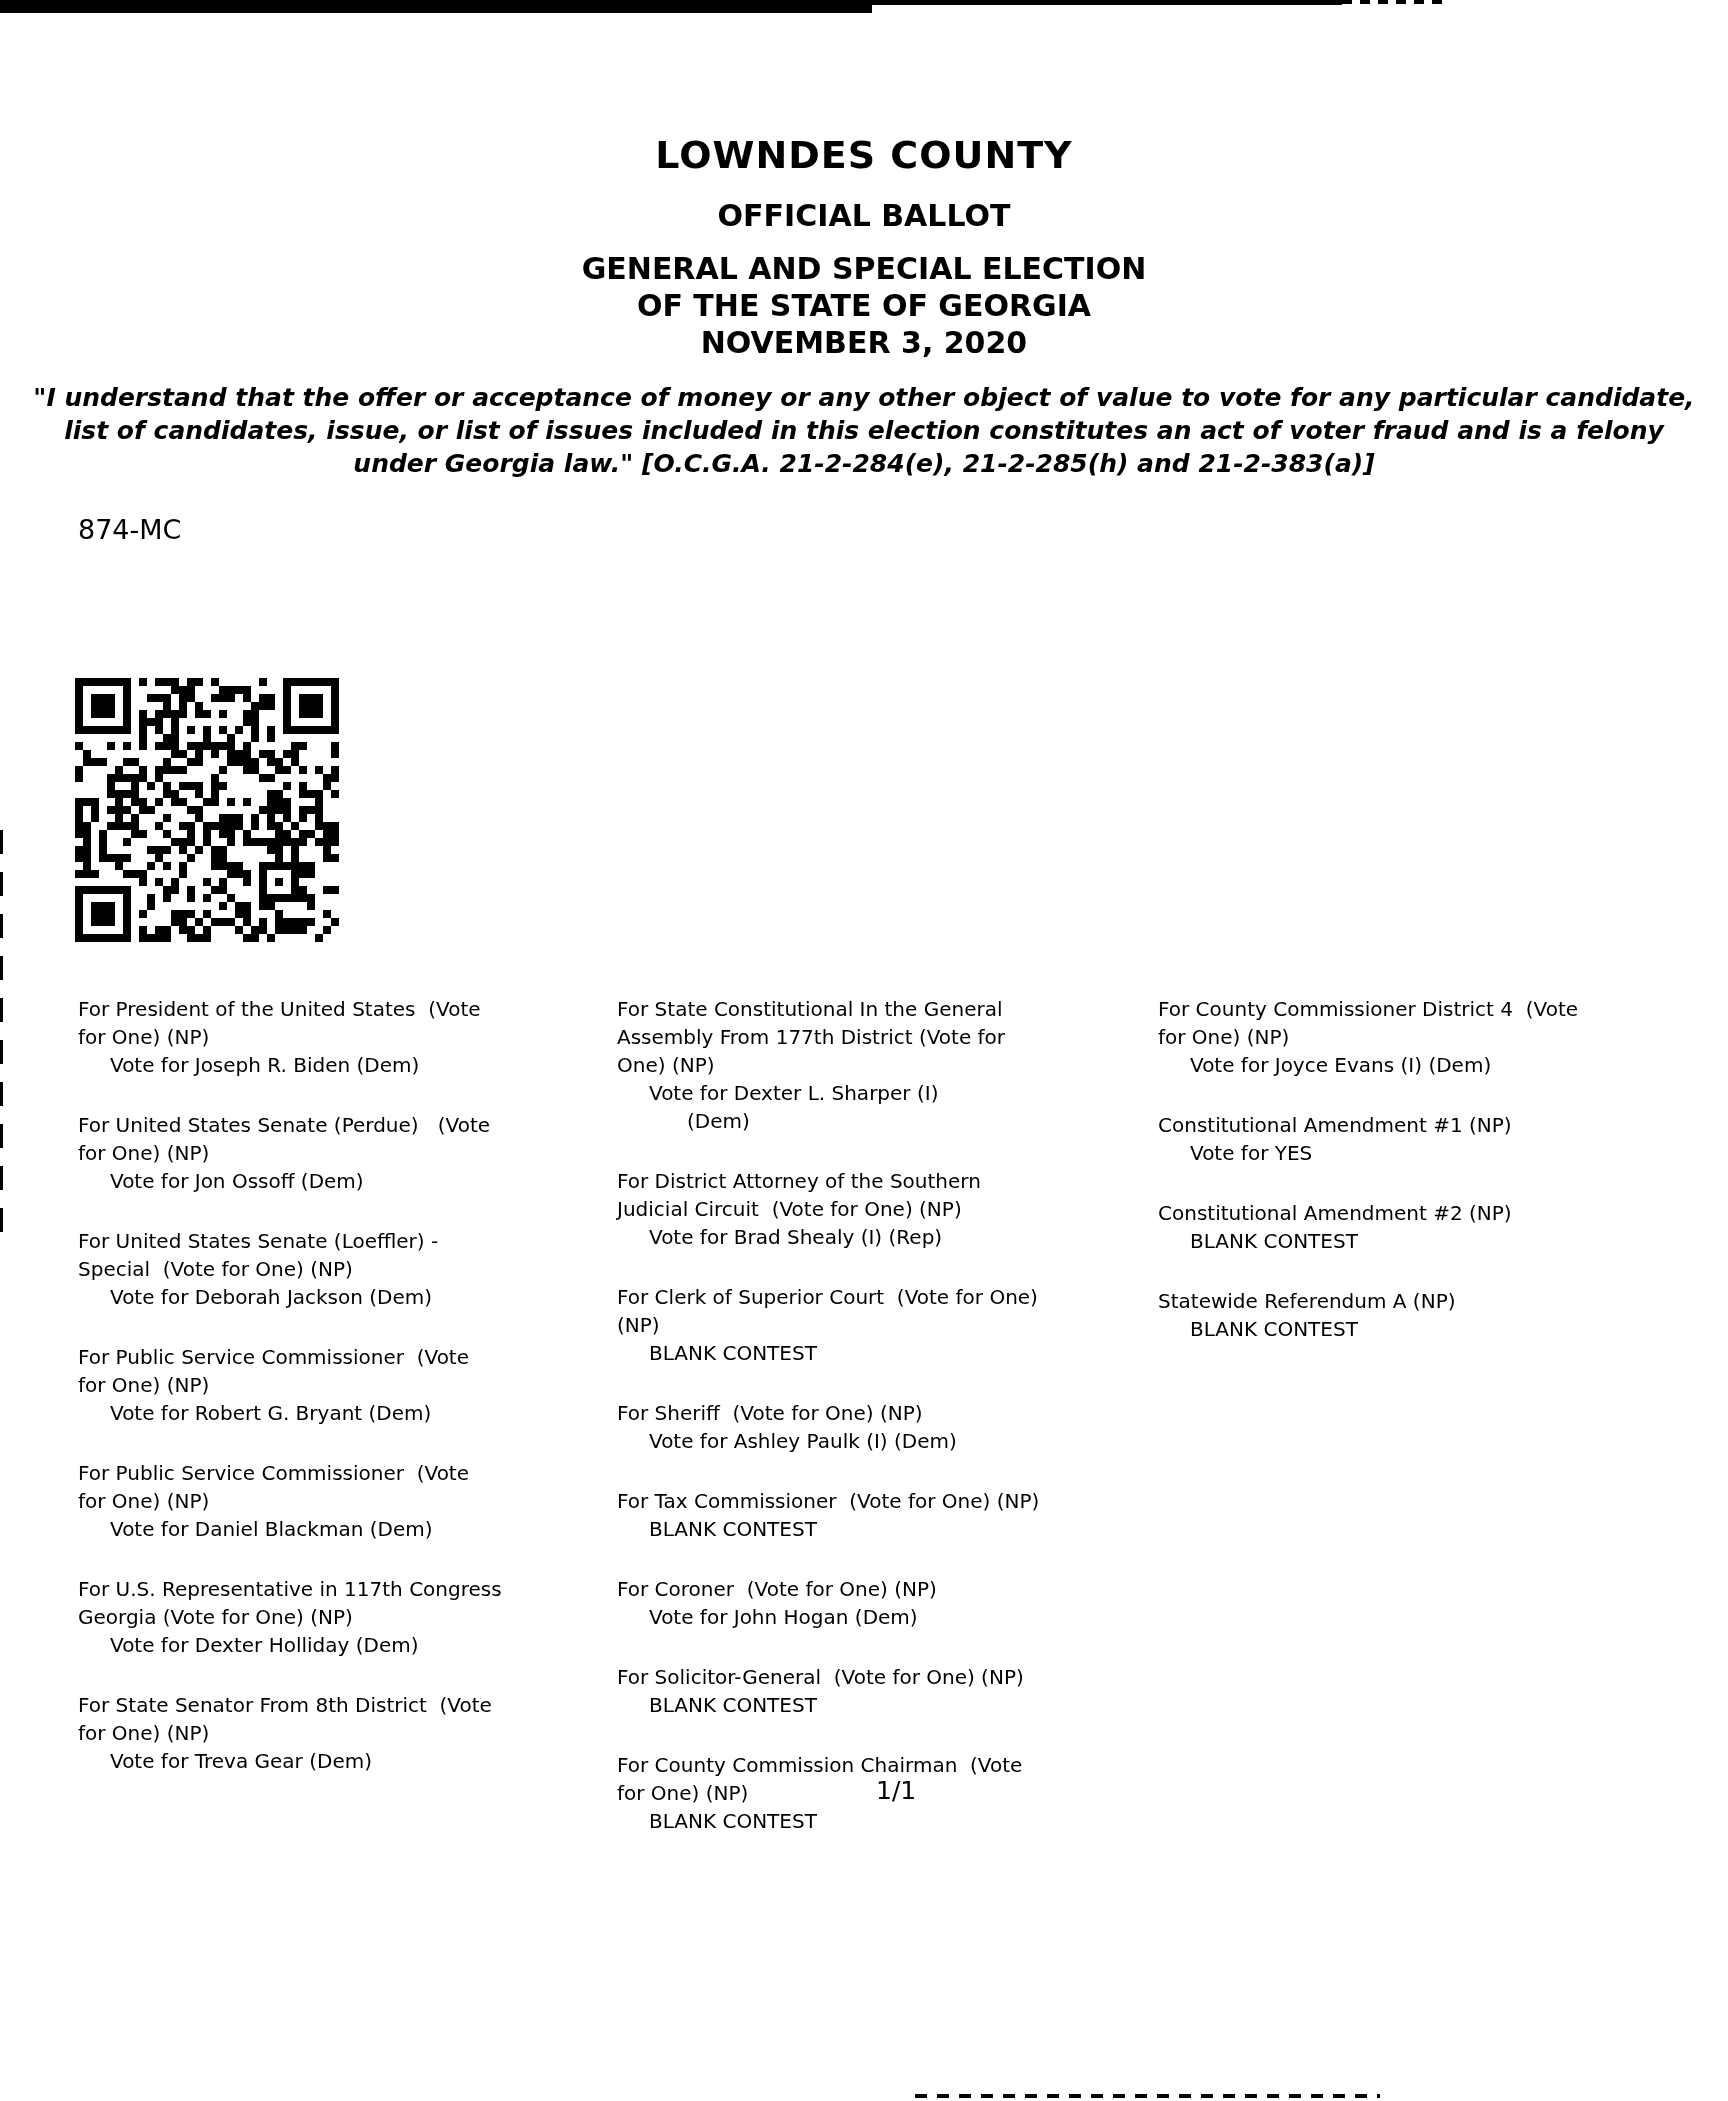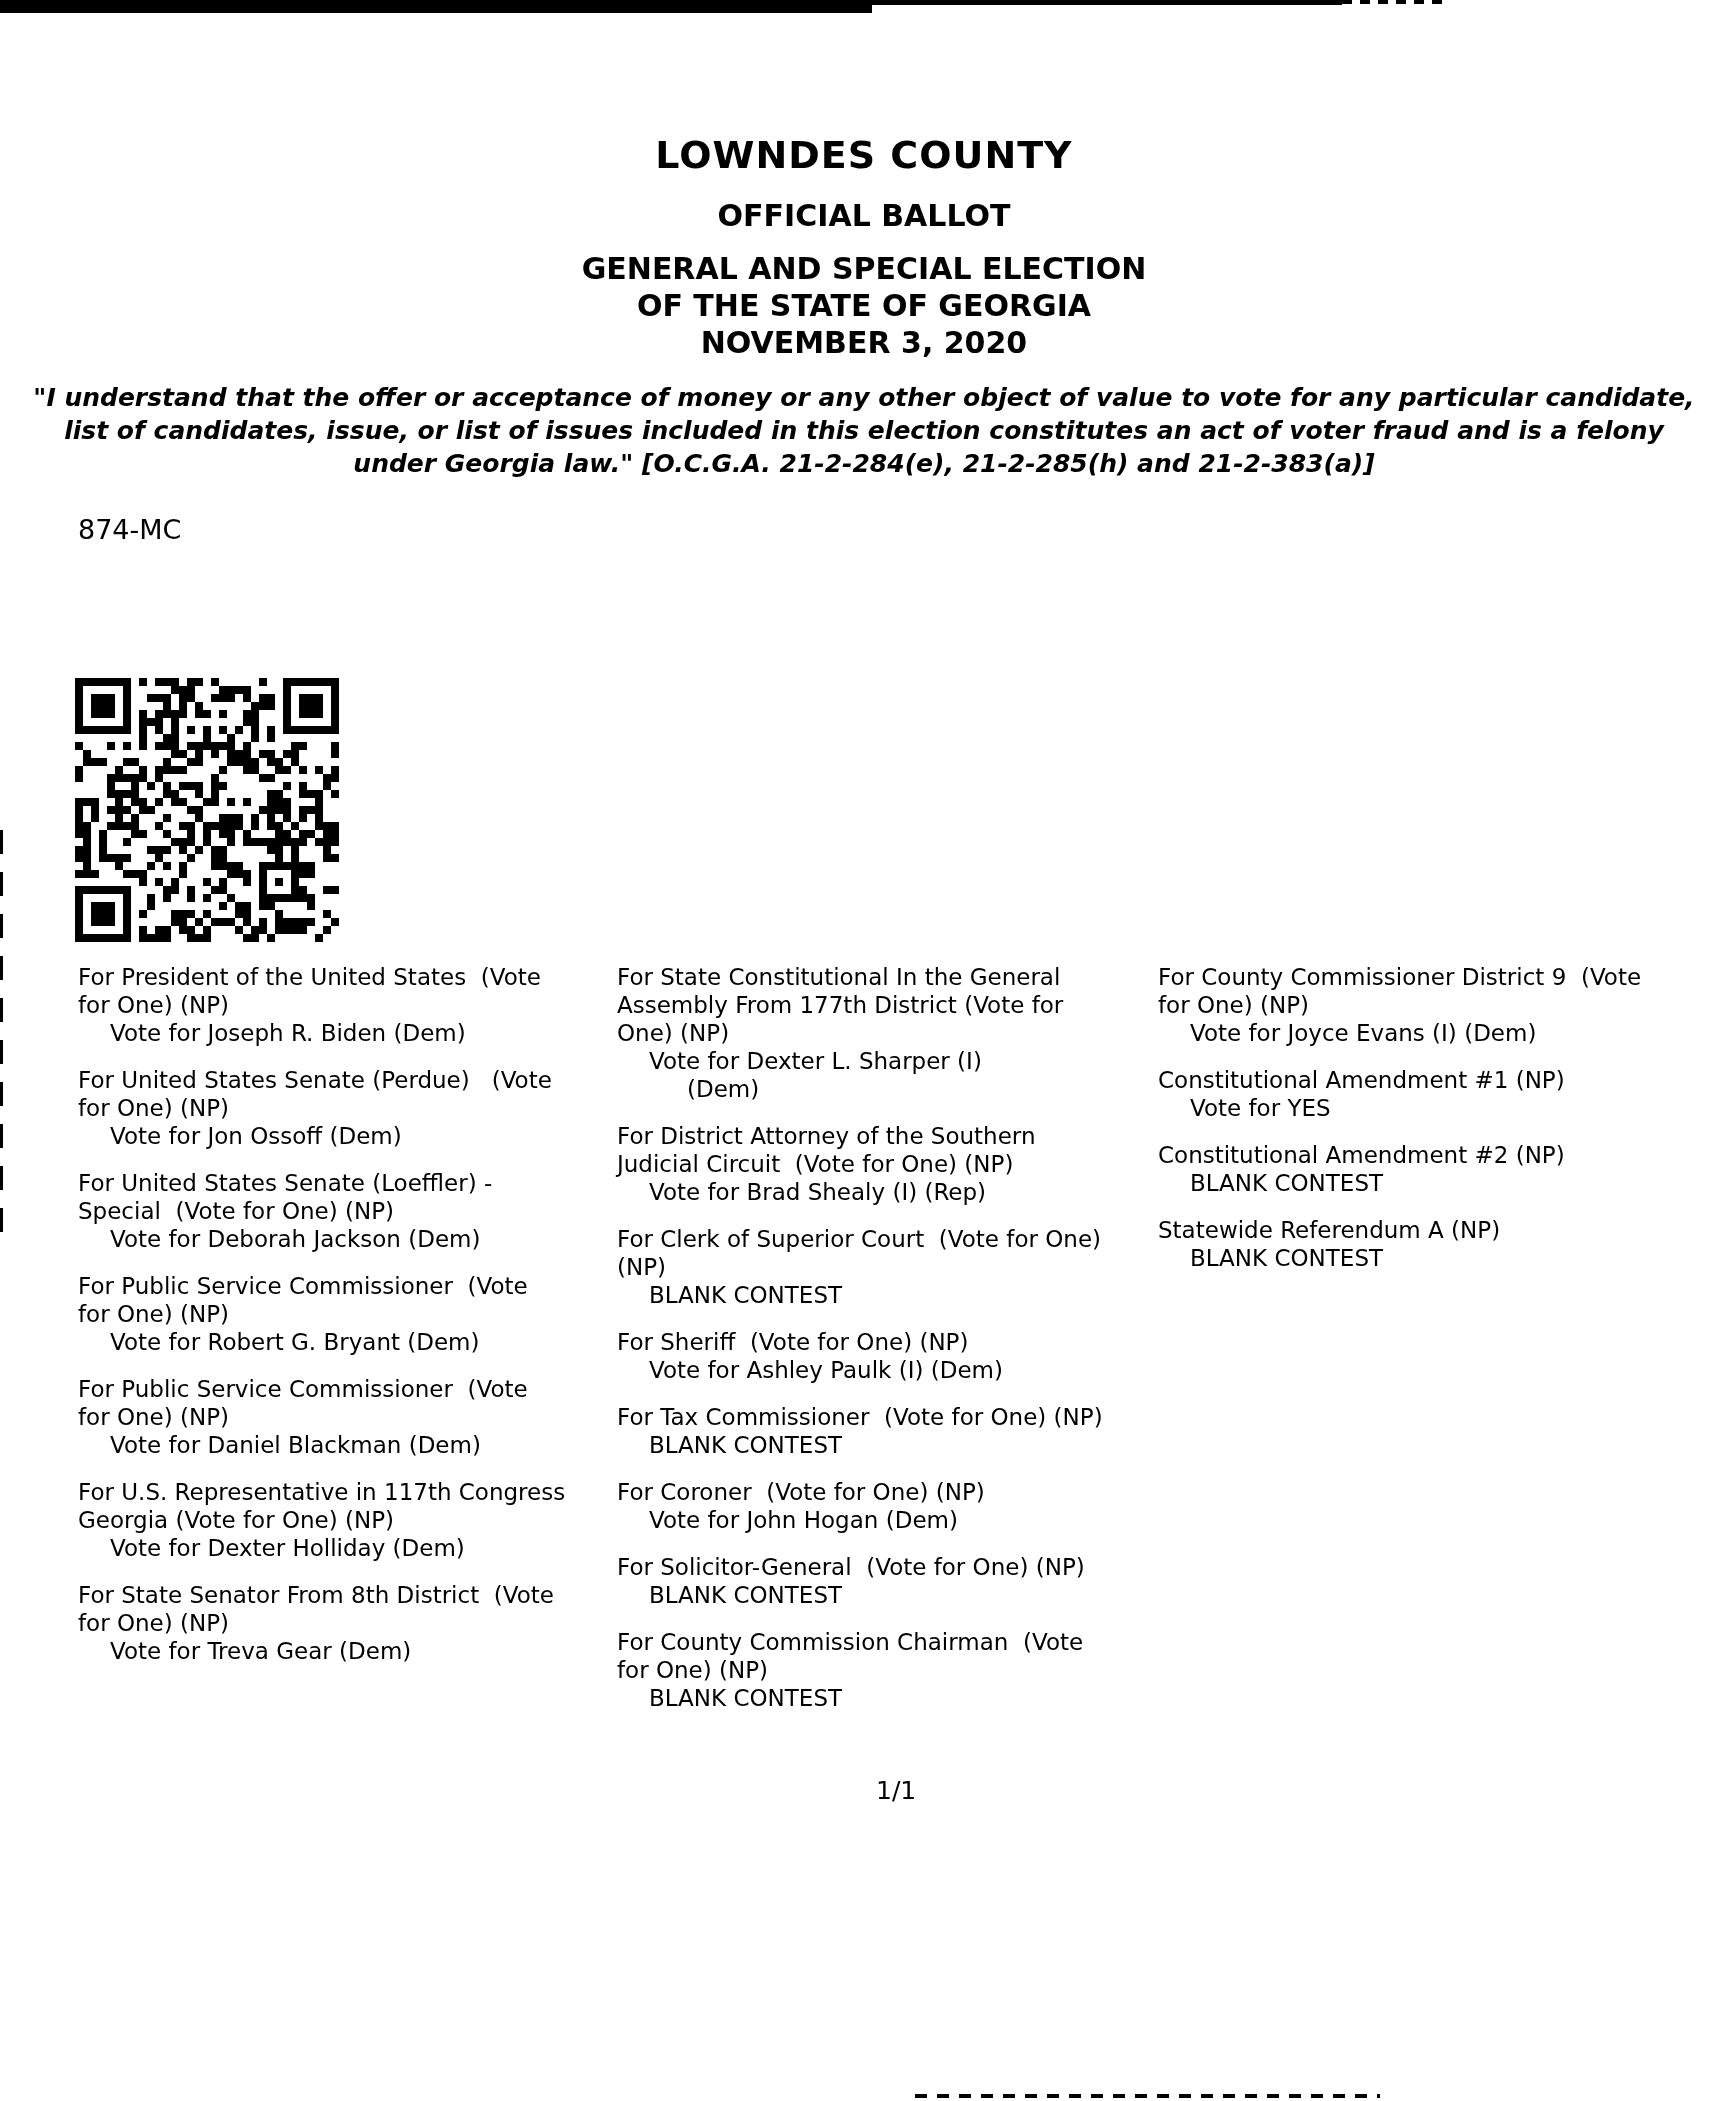--- a/index.html
+++ b/index.html
@@ -34,21 +34,21 @@
   .precinct{position:absolute;left:78px;top:514px;font-size:27px;}
 
   .qr{position:absolute;left:75px;top:678px;width:264px;height:264px;}
 
   .columns{position:absolute;left:78px;top:963px;width:1650px;height:760px;}
   .col{position:absolute;top:0;}
   #col-0{left:0;width:548px;}
   #col-1{left:539px;width:545px;}
   #col-2{left:1080px;width:570px;}
 
-  .contest{margin-bottom:19px;font-size:23px;line-height:28px;}
+  .contest{margin-bottom:19px;font-size:20px;line-height:28px;margin-top:32px;}
   .tline,.vline{white-space:pre;}
   .vline{padding-left:32px;}
   .vline.cont{padding-left:70px;}
 
   .pageno{position:absolute;left:876px;top:1776px;font-size:25px;}
 </style>
 </head>
 <body>
 
 <div class="page">
@@ -662,21 +662,21 @@
           <div class="vline">BLANK CONTEST</div>
         </div>
         <div class="contest">
           <div class="tline">For County Commission Chairman  (Vote</div>
           <div class="tline">for One) (NP)</div>
           <div class="vline">BLANK CONTEST</div>
         </div>
       </section>
     <section class="col" id="col-2">
         <div class="contest">
-          <div class="tline">For County Commissioner District 9  (Vote</div>
+          <div class="tline">For County Commissioner District 4  (Vote</div>
           <div class="tline">for One) (NP)</div>
           <div class="vline">Vote for Joyce Evans (I) (Dem)</div>
         </div>
         <div class="contest">
           <div class="tline">Constitutional Amendment #1 (NP)</div>
           <div class="vline">Vote for YES</div>
         </div>
         <div class="contest">
           <div class="tline">Constitutional Amendment #2 (NP)</div>
           <div class="vline">BLANK CONTEST</div>

